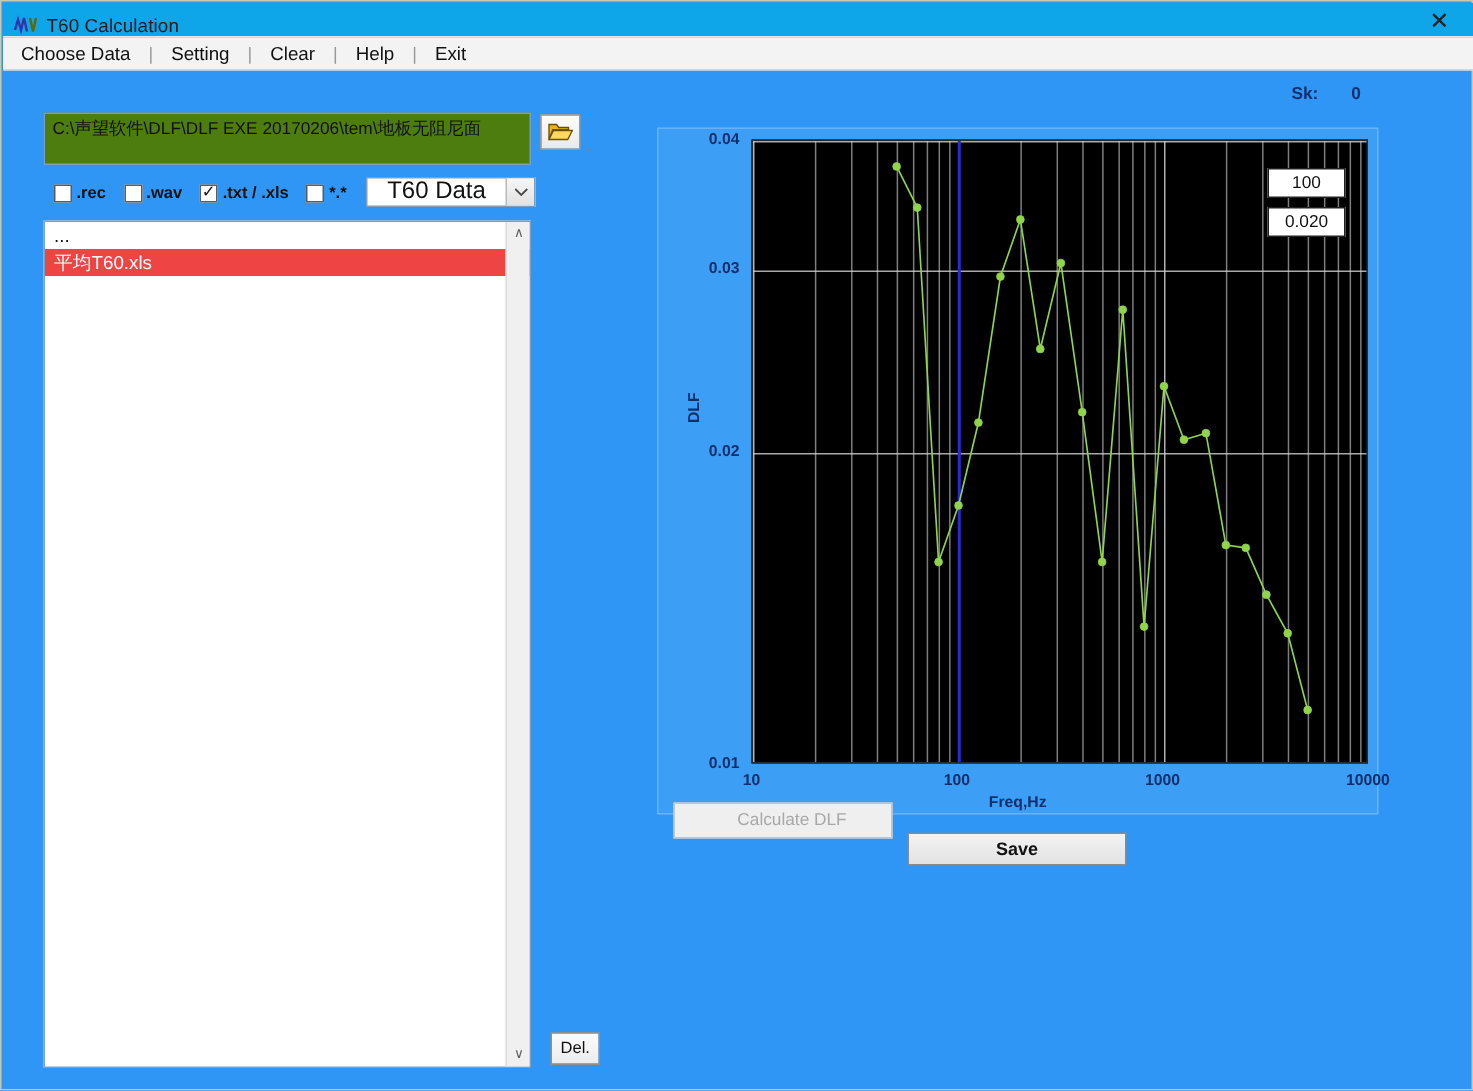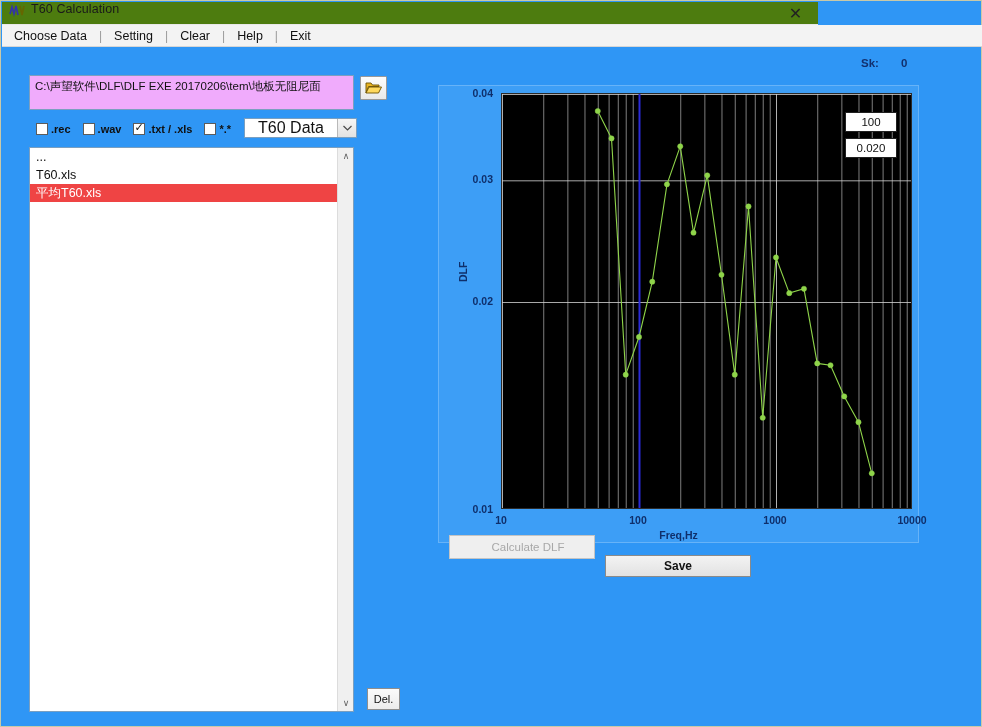--- a/index.html
+++ b/index.html
@@ -11,23 +11,23 @@
     overflow: hidden;
     position: relative;
   }
   
   #window {
     position:absolute; left:0; top:0; width:982px; height:727px;
     background:#2f96f5;
     border:1px solid #c9c9a8;
   }
   #titlebar {
-    position:absolute; left:1px; top:1px; width:816px; height:23px;
-    background:#4d7c0f;
-    display:flex; align-items:flex-start;
+    position:absolute; left:1px; top:1px; width:980px; height:23px;
+    background:#0ea5e9;
+    display:flex; align-items:flex-end;
     border-bottom:1px solid #e8e8e8;
   }
   #title-icon {
     width:18px; height:16px; margin-left:6px; margin-right:5px;
     display:flex; align-items:center; justify-content:center;
   }
   #title-text {
     font-size:12.5px; color:#1a1a1a; letter-spacing:.1px;
   }
   #close-btn {
@@ -42,21 +42,21 @@
     display:flex; align-items:center;
     border-bottom:1px solid #d6d6d6;
     font-size:12.5px; color:#111;
   }
   .menu-item { padding:8px 12px; line-height:22px; cursor:default; }
   .menu-sep { color:#999; font-size:12px; }
 
   
   #path-box {
     position:absolute; left:28px; top:74px; width:325px; height:35px;
-    background:#f0abfc; border:1px solid #7a9fc0;
+    background:#4d7c0f; border:1px solid #7a9fc0;
     font-size:11.5px; color:#111;
     padding:3px 5px 0 5px; line-height:14px; overflow:hidden;
   }
   #browse-btn {
     position:absolute; left:359px; top:75px; width:27px; height:24px;
     background:linear-gradient(#fdfdfd,#e9e9e9);
     border:1px solid #9a9a9a; border-radius:1px;
     display:flex; align-items:center; justify-content:center; cursor:pointer;
   }
   #filter-row {
@@ -230,21 +230,20 @@
     <span id="type-select-label">T60 Data</span>
     <span id="type-select-arrow">
       <svg width="9" height="6" viewBox="0 0 9 6">
           <path d="M0.5 1 L4.5 5 L8.5 1" stroke="#4a4a4a" stroke-width="1.2" fill="none"></path>
         </svg>
     </span>
   </div>
 
   <div id="filelist">
     <div class="file-item">...</div>
-    <div class="file-item">T60.xls</div>
     <div class="file-item selected">平均T60.xls</div>
     <div id="filelist-scrollbar">
       <div class="sb-arrow">∧</div>
       <div class="sb-arrow bottom">∨</div>
     </div>
   </div>
 
   <div id="del-btn">Del.</div>
 
   <div id="sk-readout">

